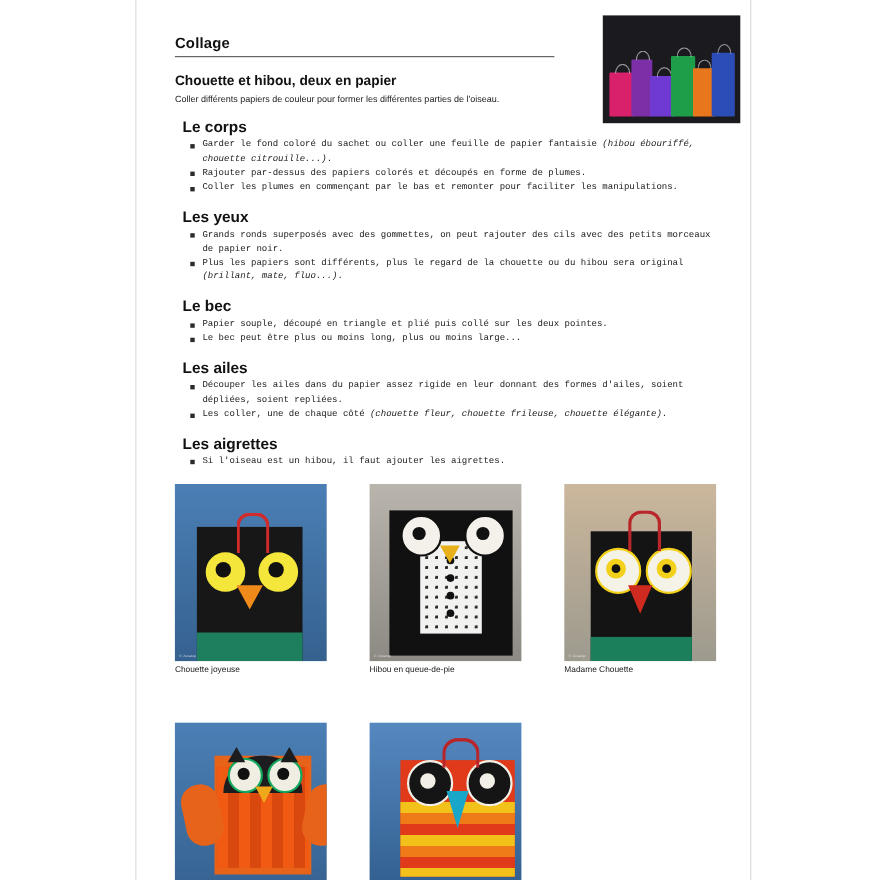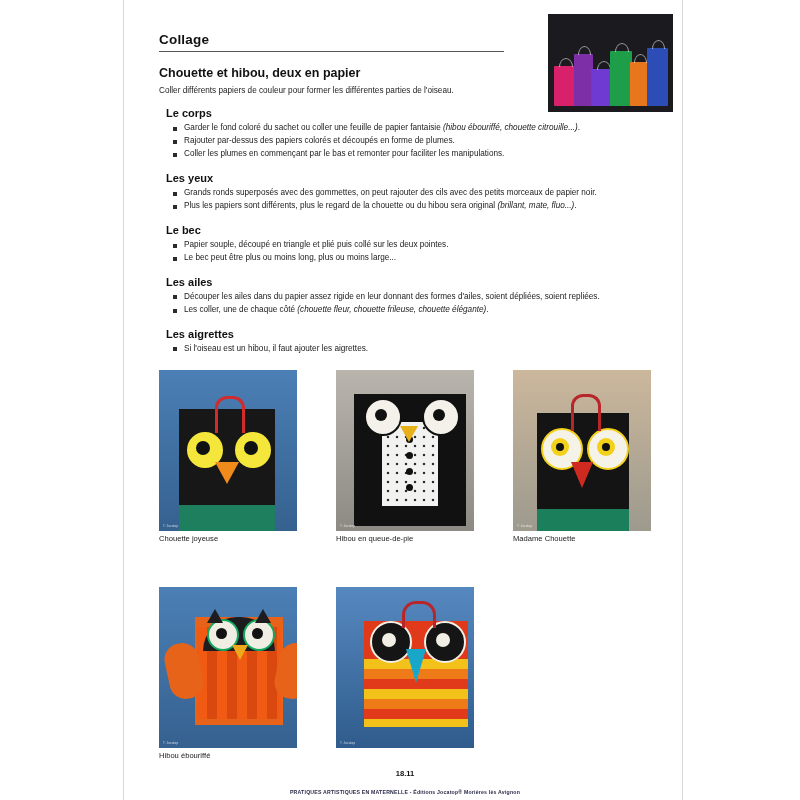--- a/index.html
+++ b/index.html
@@ -71,37 +71,38 @@
   }
   .intro {
     margin-top: 5px;
     font-size: 8.2px;
     color: #222;
     line-height: 1.35;
   }
   .sub {
     margin-top: 11px;
     margin-bottom: 3px;
-    font-size: 11px;
+    font-size: 14px;
     font-weight: bold;
     color: #111;
     padding-left: 7px;
   }
   ul.bullets {
     list-style: none;
     margin: 0;
     padding: 0 0 0 14px;
   }
   ul.bullets li {
     position: relative;
     font-size: 8.2px;
     line-height: 1.55;
     color: #1a1a1a;
     padding-left: 11px;
     margin-bottom: 0.5px;
+    font-family: Liberation Mono, monospace;
   }
   ul.bullets li::before {
     content: "";
     position: absolute;
     left: 0;
     top: 4.5px;
     width: 4px;
     height: 4px;
     background: #2b2b2b;
   }

